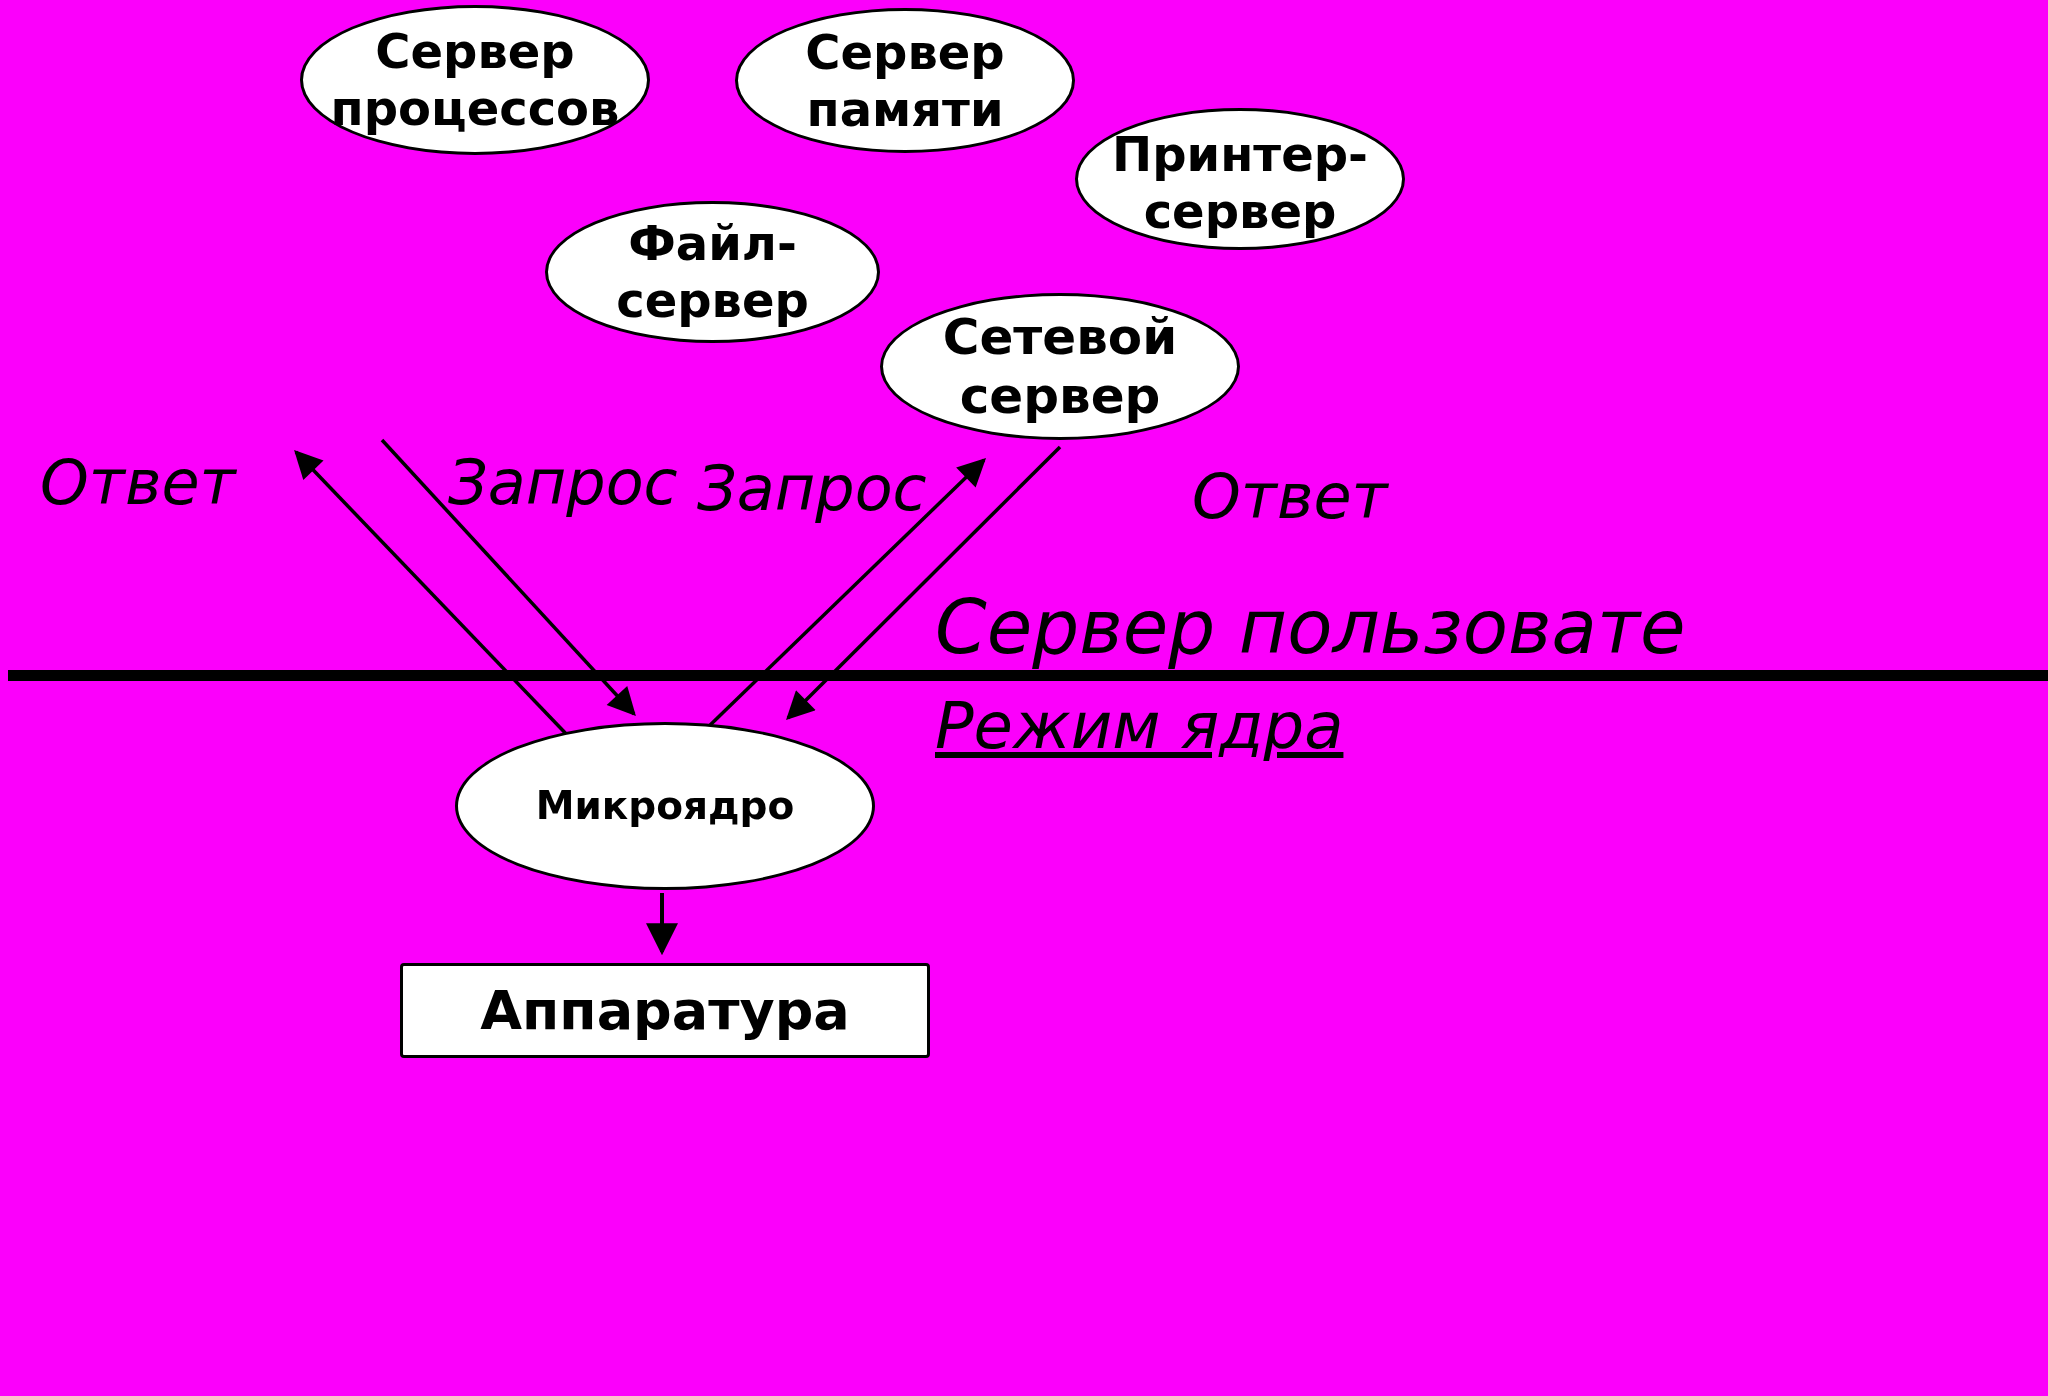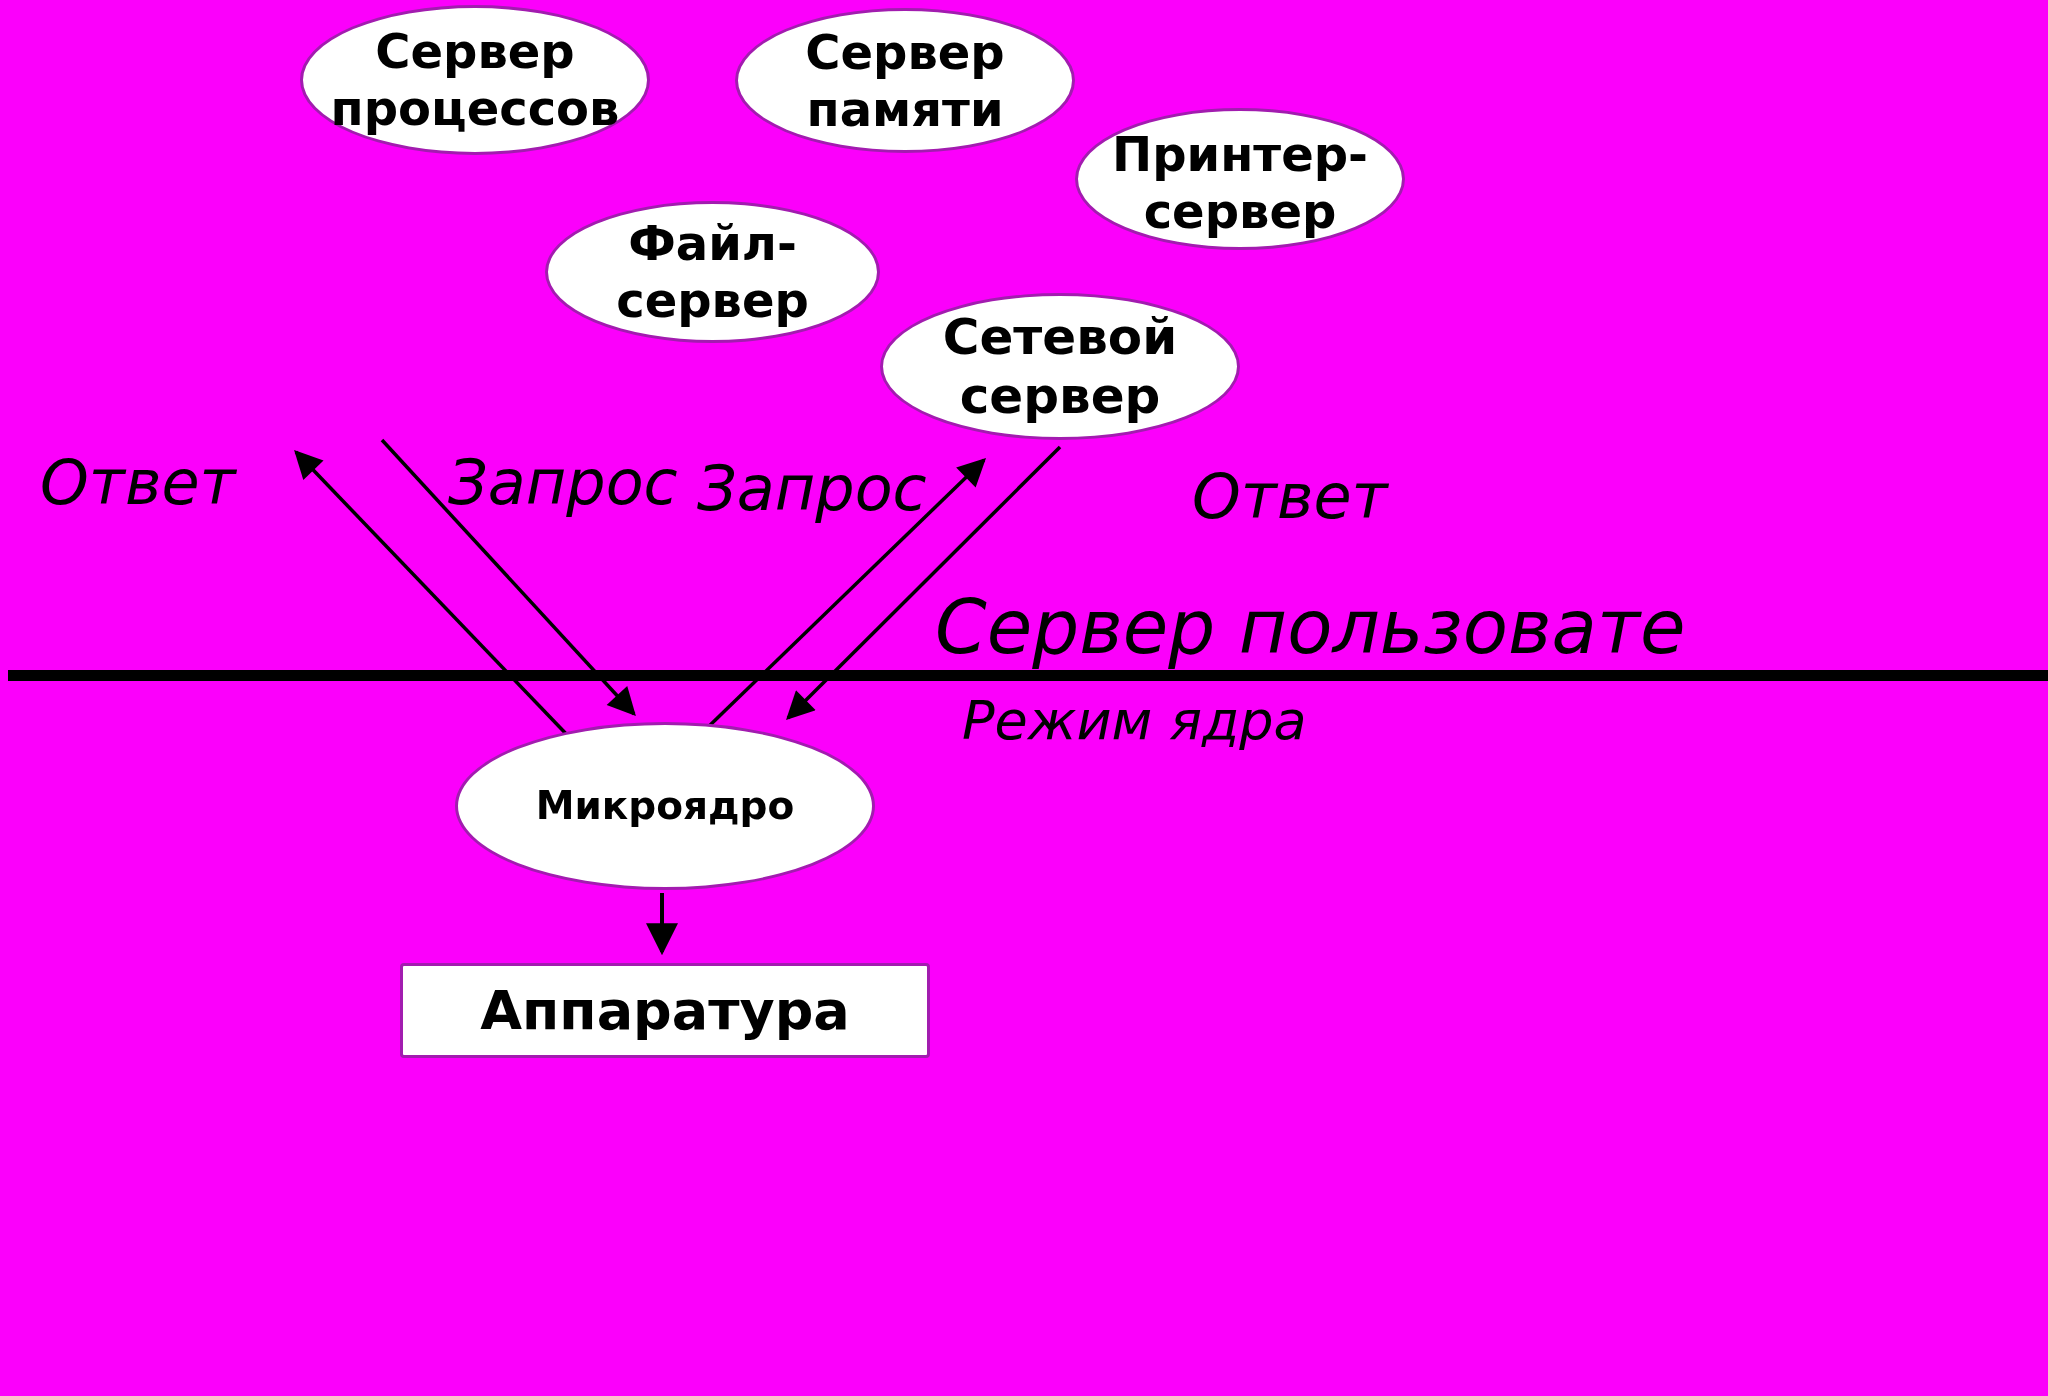--- a/index.html
+++ b/index.html
@@ -18,21 +18,21 @@
   }
   .arrows {
     position: absolute;
     left: 0;
     top: 0;
     pointer-events: none;
   }
   .node {
     position: absolute;
     background: #ffffff;
-    border: 3px solid #a21caf;
+    border: 3px solid #000000;
     display: flex;
     align-items: center;
     justify-content: center;
     text-align: center;
     box-sizing: border-box;
   }
   .ellipse { border-radius: 50%; }
   .rect { border-radius: 4px; }
   .node-label {
     font-weight: bold;
@@ -107,15 +107,15 @@
   <div class="flabel" style="left:40px; top:452px; font-size:62px;">Ответ</div>
 
   <div class="flabel" style="left:448px; top:452px; font-size:62px;">Запрос</div>
 
   <div class="flabel" style="left:697px; top:458px; font-size:62px;">Запрос</div>
 
   <div class="flabel" style="left:1192px; top:466px; font-size:62px;">Ответ</div>
 
   <div class="flabel" style="left:935px; top:590px; font-size:74px;">Сервер пользовате</div>
 
-  <div class="flabel" style="left:962px; top:694px; font-size:54px;">Режим ядра</div>
+  <div class="flabel" style="left:935px; top:694px; font-size:64px;text-decoration:underline;">Режим ядра</div>
 
 </div>
 
 </body></html>

